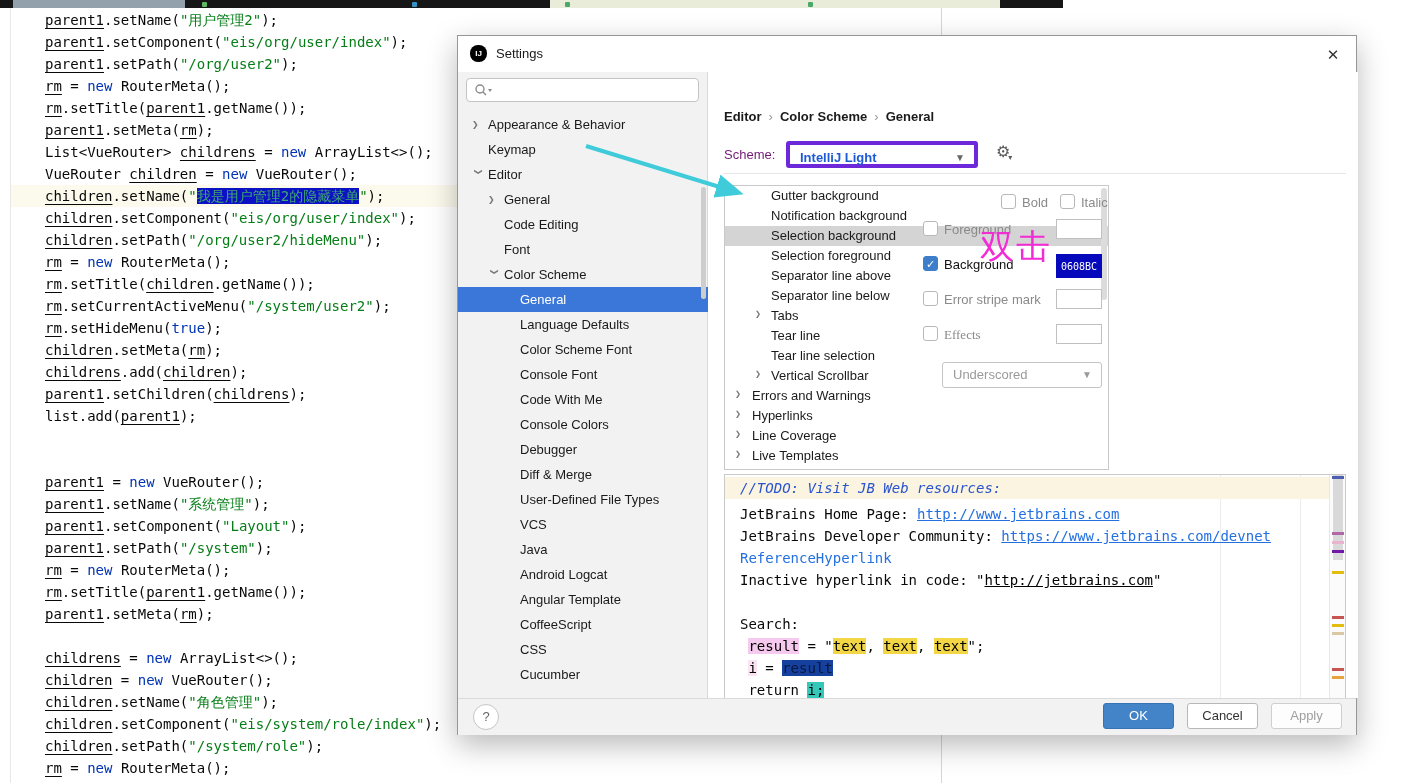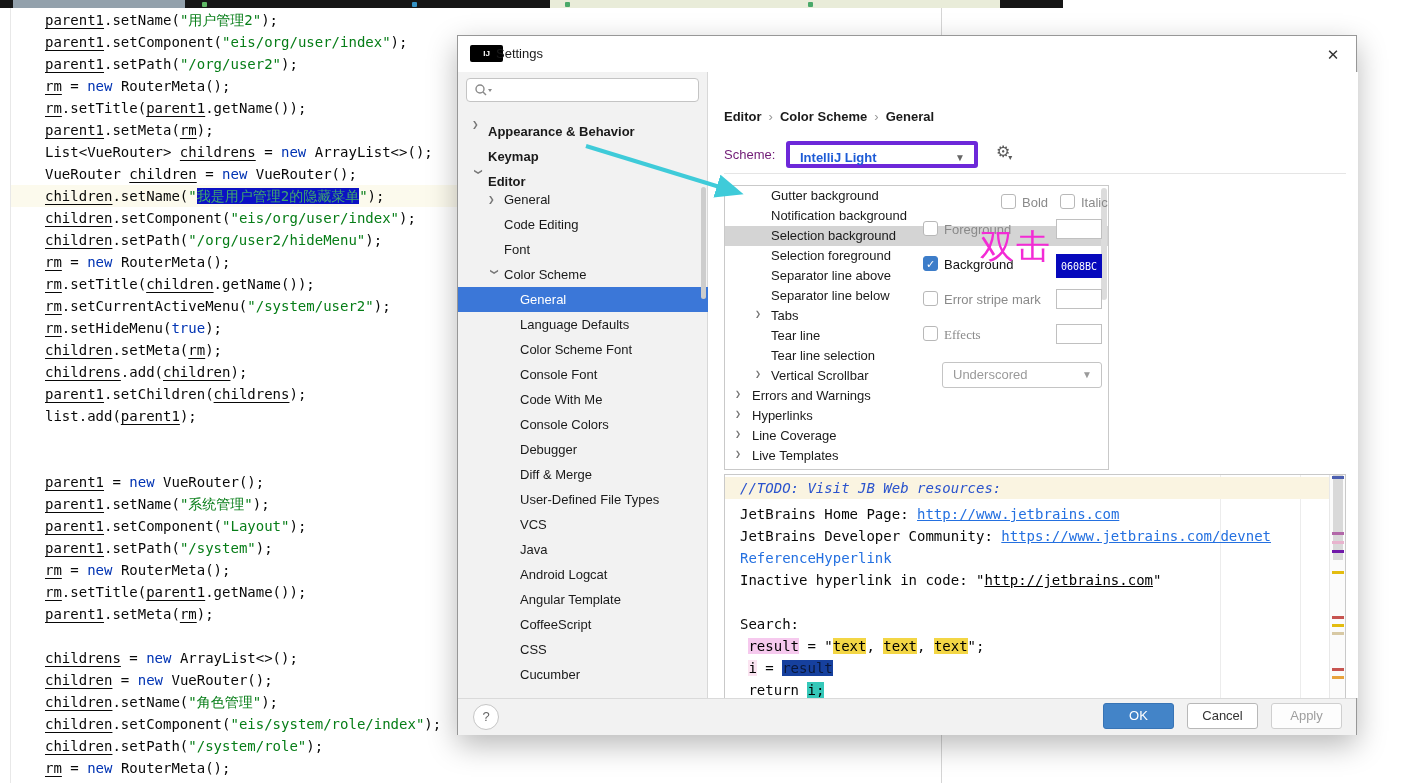--- a/index.html
+++ b/index.html
@@ -22,32 +22,32 @@
   .c-p{color:#080808;}
   .c-u{color:#080808;text-decoration:underline;text-underline-offset:3px;}
   .c-k{color:#0033B3;text-align:center;}
   .c-s{color:#067D17;}
   .c-sel{color:#3FA66F;background:#0C11C4;}
 
   
   #dialog{position:absolute;left:457px;top:35px;width:900px;height:700px;background:#fff;
     border:1px solid #979797;box-shadow:0 10px 28px rgba(0,0,0,.28);z-index:10;box-sizing:border-box;}
   #titlebar{position:absolute;left:0;top:0;width:100%;height:36px;background:#fff;}
-  #app-icon{position:absolute;left:12px;top:9px;width:33px;height:17px;background:#000;border-radius:2px;
+  #app-icon{position:absolute;left:12px;top:9px;width:17px;height:17px;background:#000;border-radius:8px;
     color:#fff;font-size:8px;font-weight:bold;text-align:center;line-height:17px;}
   #dlg-title{position:absolute;left:38px;top:10px;font-size:13px;color:#1a1a1a;}
   #close-btn{position:absolute;left:861px;top:6px;width:28px;height:26px;text-align:center;line-height:26px;
     font-size:15px;color:#333;cursor:pointer;}
 
   #sidebar{position:absolute;left:0;top:36px;width:250px;height:626px;background:#F2F2F2;border-right:1px solid #D8D8D8;box-sizing:border-box;}
   #search-box{position:absolute;left:8px;top:6px;width:233px;height:24px;background:#fff;border:1px solid #C4C4C4;border-radius:4px;box-sizing:border-box;}
   #search-icon{position:absolute;left:7px;top:4px;width:20px;height:14px;}
   #tree{position:absolute;left:0;top:40px;width:250px;height:586px;overflow:hidden;}
   .tree-item{height:25px;line-height:25px;font-size:13px;color:#1a1a1a;position:relative;white-space:nowrap;cursor:pointer;}
-  .tree-item.bold .lbl{font-weight:bold;margin-top:7px;}
+  .tree-item.bold .lbl{font-weight:normal;}
   .tree-item.selected{background:#3B77D8;color:#fff;}
   .tree-item .lbl{position:absolute;top:0;}
   .tree-item.lvl0 .lbl{left:30px;}  .tree-item.lvl1 .lbl{left:46px;}  .tree-item.lvl2 .lbl{left:62px;}
   .chev{position:absolute;top:0;width:12px;color:#777;font-size:11px;font-family:"DejaVu Sans Mono",monospace;display:inline-block;}
   .tree-item.lvl0 .chev{left:14px;} .tree-item.lvl1 .chev{left:30px;}
   .chev.open{transform:rotate(90deg);}
   #side-scroll{position:absolute;right:1px;top:115px;width:5px;height:112px;background:#CDCDCD;border-radius:3px;}
 
   #content{position:absolute;left:250px;top:36px;width:650px;height:626px;background:#fff;}
   #breadcrumb{position:absolute;left:16px;top:37px;font-size:13px;font-weight:bold;color:#1a1a1a;}

